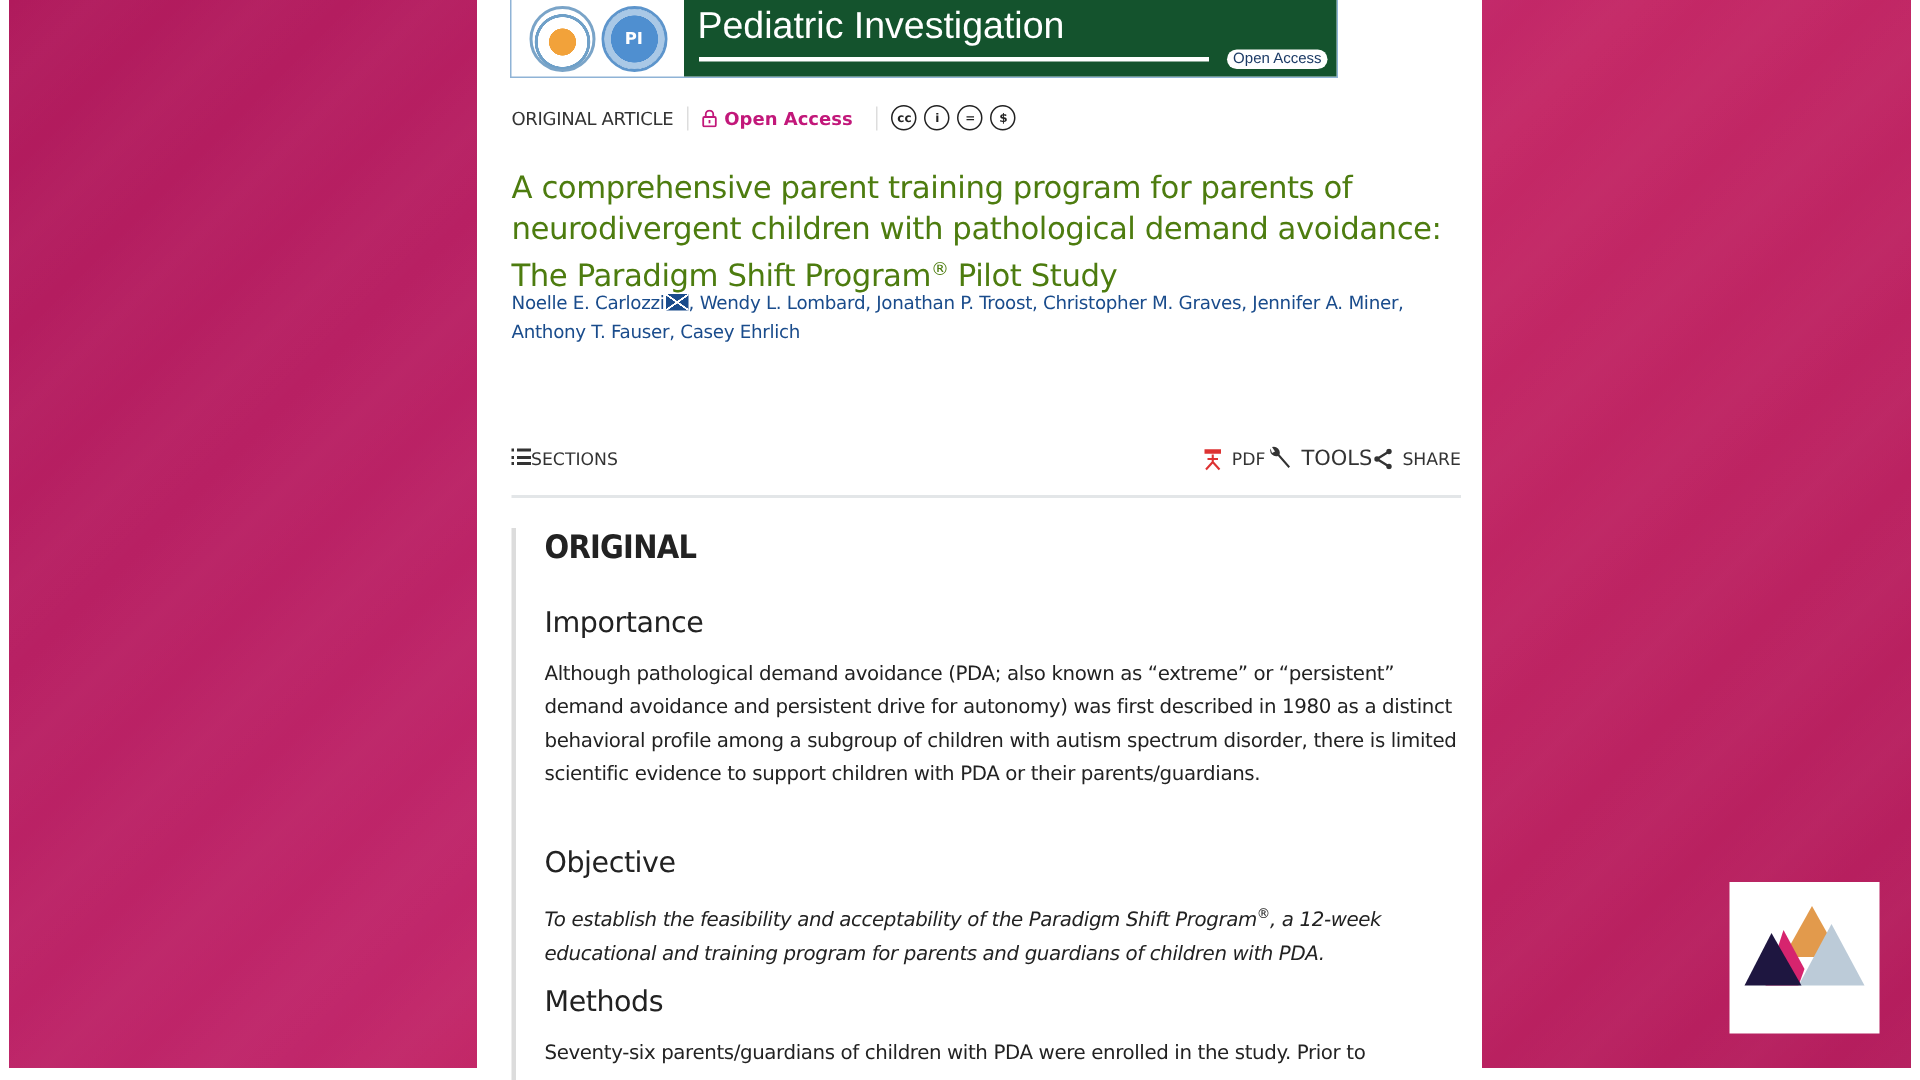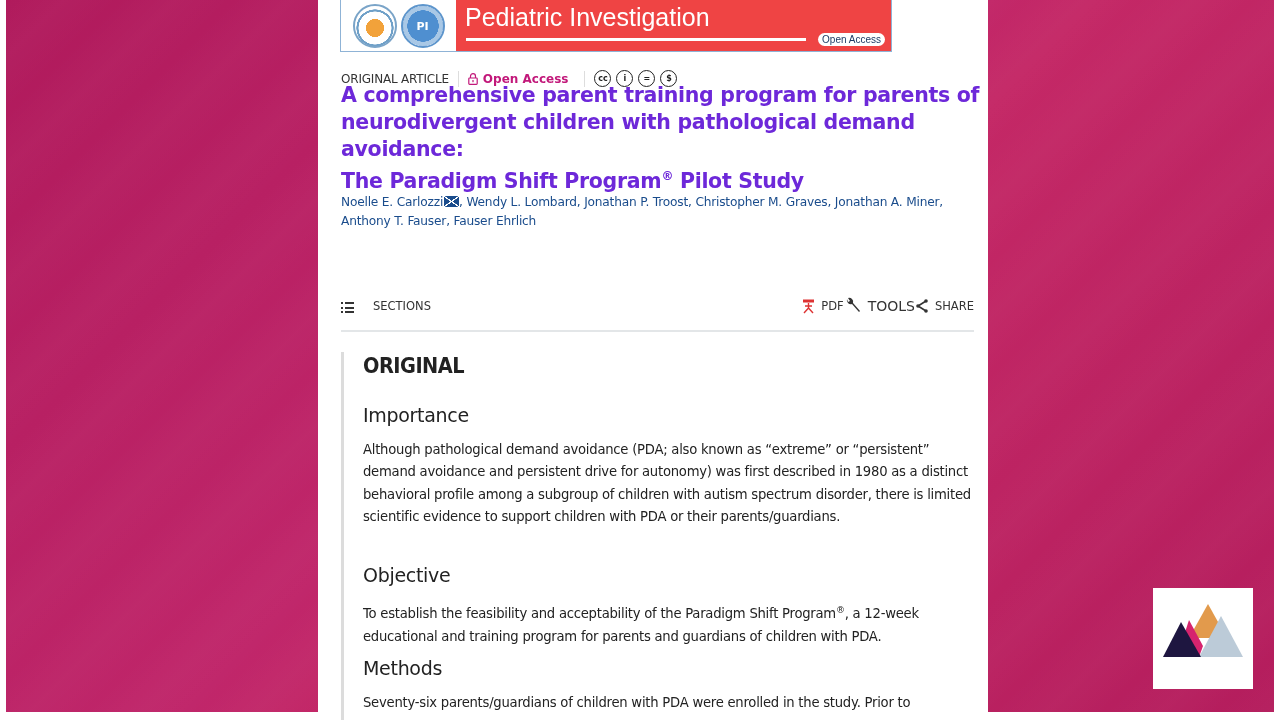--- a/index.html
+++ b/index.html
@@ -26,21 +26,21 @@
     border: 1px solid #8fb3d6; border-top: none; display: flex; background: #fff;
   }
   .banner-logos { width: 115px; display: flex; align-items: center; justify-content: center; gap: 4px; }
   .logo-round {
     width: 44px; height: 44px; border-radius: 50%; position: relative;
   }
   .logo-cma { background: radial-gradient(circle at 50% 55%, #f2a23a 0 30%, #ffffff 31% 55%, #6fa0c8 56% 62%, #ffffff 63%); border: 2px solid #7aa4c8; }
   .logo-pi { background: radial-gradient(circle, #4f8fd0 0 55%, #a9c8e6 56% 70%, #ffffff 71%); border: 2px solid #5d95cc; }
   .logo-pi span { position: absolute; left: 50%; top: 50%; transform: translate(-50%,-50%); color: #fff; font-size: 11px; font-weight: bold; }
   .banner-title {
-    flex: 1; background: #ef4444; position: relative; color: #fff;
+    flex: 1; background: #14532d; position: relative; color: #fff;
   }
   .banner-title .jt {
     position: absolute; left: 9px; top: 3px; font-family: "Liberation Sans", sans-serif; font-size: 25px; color: #ffffff;
   }
   .banner-title .rule {
     position: absolute; left: 10px; top: 38px; width: 340px; height: 3px; background: #ffffff;
   }
   .banner-title .oa-pill {
     position: absolute; right: 6px; top: 33px; background: #ffffff; color: #1c3b66;
     border-radius: 8px; font-family: "Liberation Sans", sans-serif; font-size: 10px; padding: 0px 4px; line-height: 13px;
@@ -53,21 +53,21 @@
   .meta-row .sep { width: 1px; height: 16px; background: #ddd; margin: 0 9px; }
   .meta-row .oa { color: #c2187a; font-weight: bold; display: flex; align-items: center; gap: 5px; }
   .lock-icon { width: 10px; height: 12px; display: inline-block; }
   .cc-icons { display: flex; gap: 5px; margin-left: 0; }
   .cc-icon {
     width: 17px; height: 17px; border-radius: 50%; border: 1.6px solid #222; font-size: 8px;
     display: flex; align-items: center; justify-content: center; font-weight: bold; color: #222;
   }
 
   .title {
-    position: absolute; left: 23px; top: 82px; width: 640px; font-size: 20.5px; font-weight: bold; color: #6d28d9;
+    position: absolute; left: 23px; top: 112px; width: 640px; font-size: 20.5px; font-weight: normal; color: #4d7c0f;
     line-height: 27px; letter-spacing: -0.3px;
   }
   .title sup { font-size: 12px; }
 
   .authors {
     position: absolute; left: 23px; top: 193px; width: 640px; font-size: 12.2px; line-height: 18.5px; color: #1a4c8c;
     letter-spacing: -0.2px;
   }
   .mail-icon { display: inline-block; width: 15px; height: 11px; background: #1a4c8c; vertical-align: -1px; position: relative; margin-left: 1px; }
   .mail-icon::before, .mail-icon::after { content: ""; position: absolute; left: 0; top: 0; width: 15px; height: 11px;
@@ -77,39 +77,39 @@
   .pubinfo {
     position: absolute; left: 23px; top: 244px; font-size: 12.2px; color: #666; letter-spacing: -0.2px;
   }
   .pubinfo .date { color: #222; }
   .pubinfo .bar { margin: 0 6px; color: #666; }
   .pubinfo .doi { color: #1a4c8c; font-weight: bold; margin-left: 3px; }
 
   .toolbar {
     position: absolute; left: 23px; top: 296px; width: 633px; height: 20px; display: flex; align-items: center; font-size: 11.5px; color: #333;
   }
-  .toolbar .left { display: flex; align-items: flex-end; gap: 19px; }
+  .toolbar .left { display: flex; align-items: flex-start; gap: 0; }
   .toolbar .right { margin-left: auto; display: flex; align-items: center; }
   .tb-item { display: flex; align-items: center; gap: 6px; }
   .tb-item.tools { font-size: 14px; }
   .list-icon { width: 13px; height: 11px; position: relative; display: inline-block; }
   .list-icon i { position: absolute; left: 0; height: 2px; width: 13px; display: block;
     background: linear-gradient(90deg, #333 0 2px, transparent 2px 4px, #333 4px); }
   .hr-line { position: absolute; left: 23px; top: 330px; width: 633px; height: 2px; background: #e3e6e8; }
 
   .abstract-bar { position: absolute; left: 23px; top: 352px; width: 3px; height: 368px; background: #dcdcdc; }
   .abstract { position: absolute; left: 45px; top: 352px; width: 615px; color: #222; }
   .abstract h2 { font-size: 21.5px; font-weight: normal; letter-spacing: -0.5px; font-family: "DejaVu Sans", sans-serif; color: #222; font-weight: bold; font-stretch: condensed; }
   .abstract h3 { font-size: 19px; font-weight: normal; color: #222; letter-spacing: -0.3px; }
   .abstract p { font-size: 13.2px; line-height: 22.3px; color: #222; letter-spacing: -0.25px; }
   .abs-title { position: absolute; top: 1px; left: 0; }
   .h-imp { position: absolute; top: 52px; left: 0; }
   .p-imp { position: absolute; top: 87px; left: 0; width: 615px; }
   .h-obj { position: absolute; top: 212px; left: 0; }
-  .p-obj { position: absolute; top: 247px; left: 0; width: 615px; }
+  .p-obj { position: absolute; top: 247px; left: 0; width: 615px; font-style: italic; }
   .h-met { position: absolute; top: 305px; left: 0; }
   .p-met { position: absolute; top: 340px; left: 0; width: 615px; white-space: nowrap; }
   .abstract sup { font-size: 9px; }
 
   .brand-box {
     position: absolute; left: 1153px; top: 588px; width: 100px; height: 101px; background: #ffffff;
   }
   .brand-box svg { position: absolute; left: 8px; top: 14px; }
 </style>
 </head>
@@ -153,22 +153,22 @@
     </span>
   </div>
 
   <h1 class="title">
     <span>A comprehensive parent training program for parents of</span><br>
     <span>neurodivergent children with pathological demand avoidance:</span><br>
     <span>The Paradigm Shift Program</span><sup>®</sup><span> Pilot Study</span>
   </h1>
 
   <div class="authors">
-    <a>Noelle E. Carlozzi</a><span class="mail-icon"></span>, <a>Wendy L. Lombard</a>, <a>Jonathan P. Troost</a>, <a>Christopher M. Graves</a>, <a>Jonathan A. Miner</a>,<br>
-    <a>Anthony T. Fauser</a>, <a>Fauser Ehrlich</a>
+    <a>Noelle E. Carlozzi</a><span class="mail-icon"></span>, <a>Wendy L. Lombard</a>, <a>Jonathan P. Troost</a>, <a>Christopher M. Graves</a>, <a>Jennifer A. Miner</a>,<br>
+    <a>Anthony T. Fauser</a>, <a>Casey Ehrlich</a>
   </div>
 
 
   <div class="toolbar">
     <div class="left tb-item">
       <span class="list-icon">
         <i style="top:0"></i>
           <i style="top:4.5px"></i>
           <i style="top:9px"></i>
       </span>

